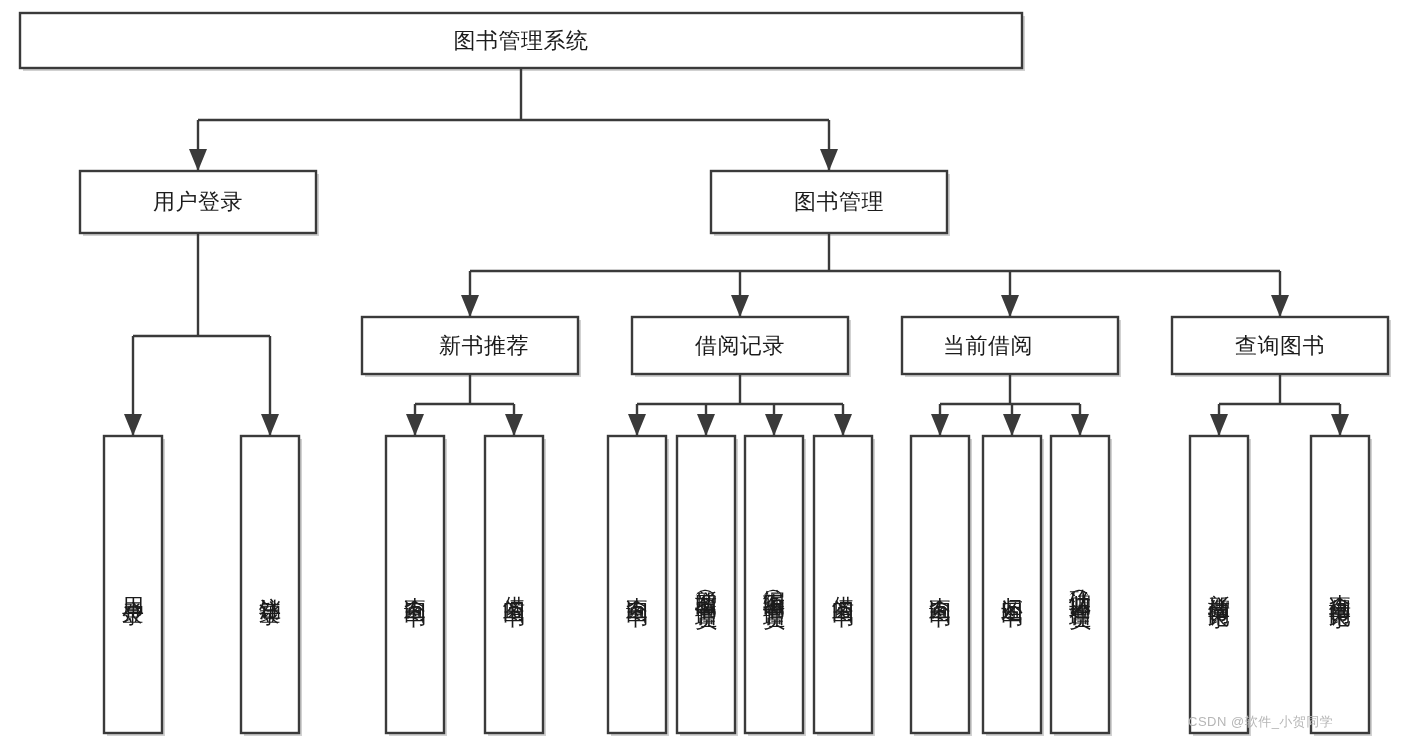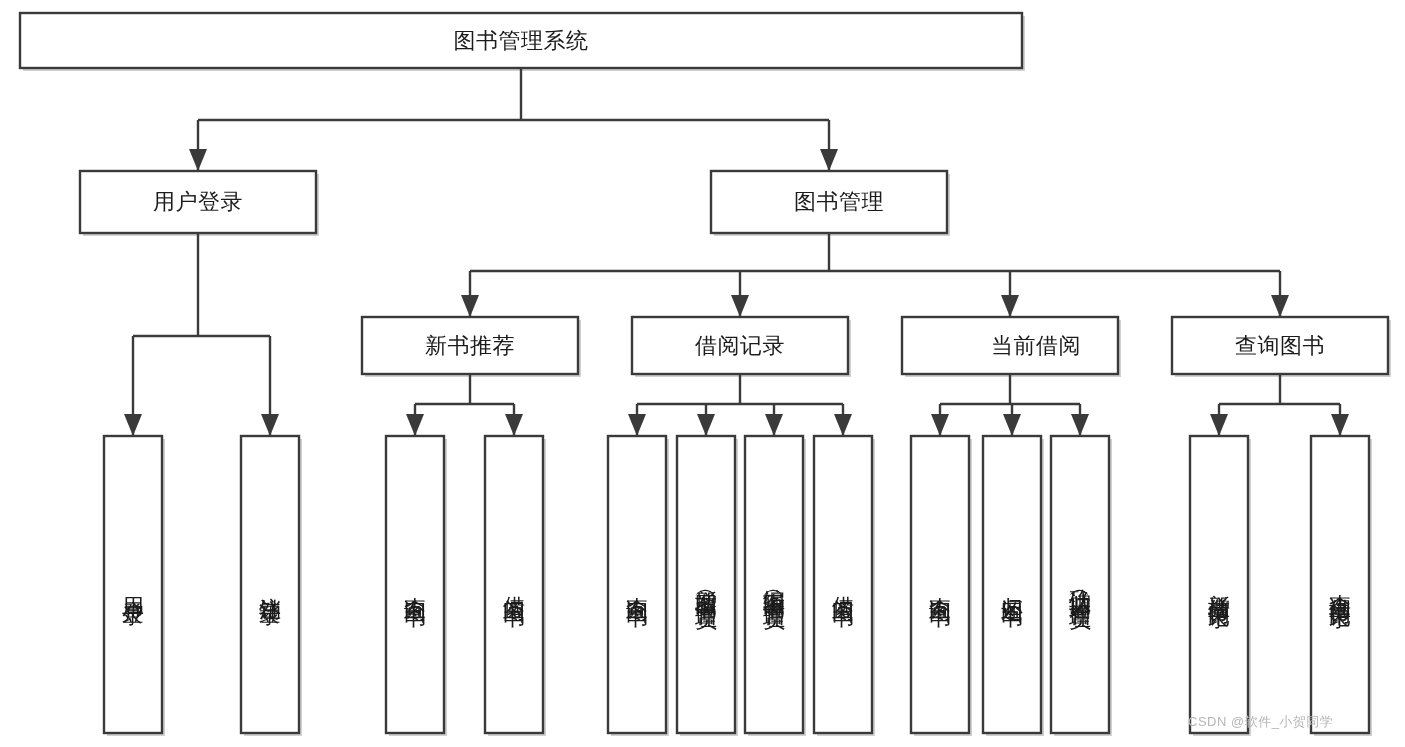--- a/index.html
+++ b/index.html
@@ -190,27 +190,27 @@
   <div id="label-layer">
       <div class="node-label label-h" style="left: 20px; top: 13px; width: 1002px; height: 55px;">
         <span>图书管理系统</span>
       </div>
       <div class="node-label label-h" style="left: 80px; top: 171px; width: 236px; height: 62px;">
         <span>用户登录</span>
       </div>
       <div class="node-label label-h" style="left: 711px; top: 171px; width: 256px; height: 62px;">
         <span>图书管理</span>
       </div>
-      <div class="node-label label-h" style="left: 362px; top: 317px; width: 216px; height: 57px;">
+      <div class="node-label label-h" style="left: 376px; top: 317px; width: 216px; height: 57px;">
         <span>新书推荐</span>
       </div>
       <div class="node-label label-h" style="left: 632px; top: 317px; width: 216px; height: 57px;">
         <span>借阅记录</span>
       </div>
-      <div class="node-label label-h" style="left: 902px; top: 317px; width: 172px; height: 57px; margin-left: 48px;">
+      <div class="node-label label-h" style="left: 902px; top: 317px; width: 172px; height: 57px;">
         <span>当前借阅</span>
       </div>
       <div class="node-label label-h" style="left: 1172px; top: 317px; width: 216px; height: 57px;">
         <span>查询图书</span>
       </div>
       <div class="node-label label-v" style="left: 104px; top: 436px; width: 58px; height: 297px;">
         <span>用户登录</span>
       </div>
       <div class="node-label label-v" style="left: 241px; top: 436px; width: 58px; height: 297px;">
         <span>注销登录</span>

